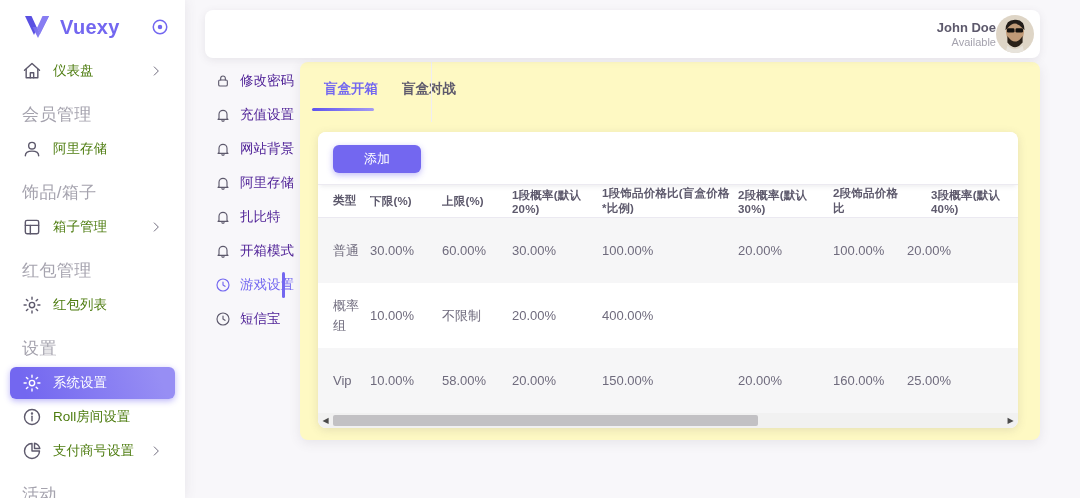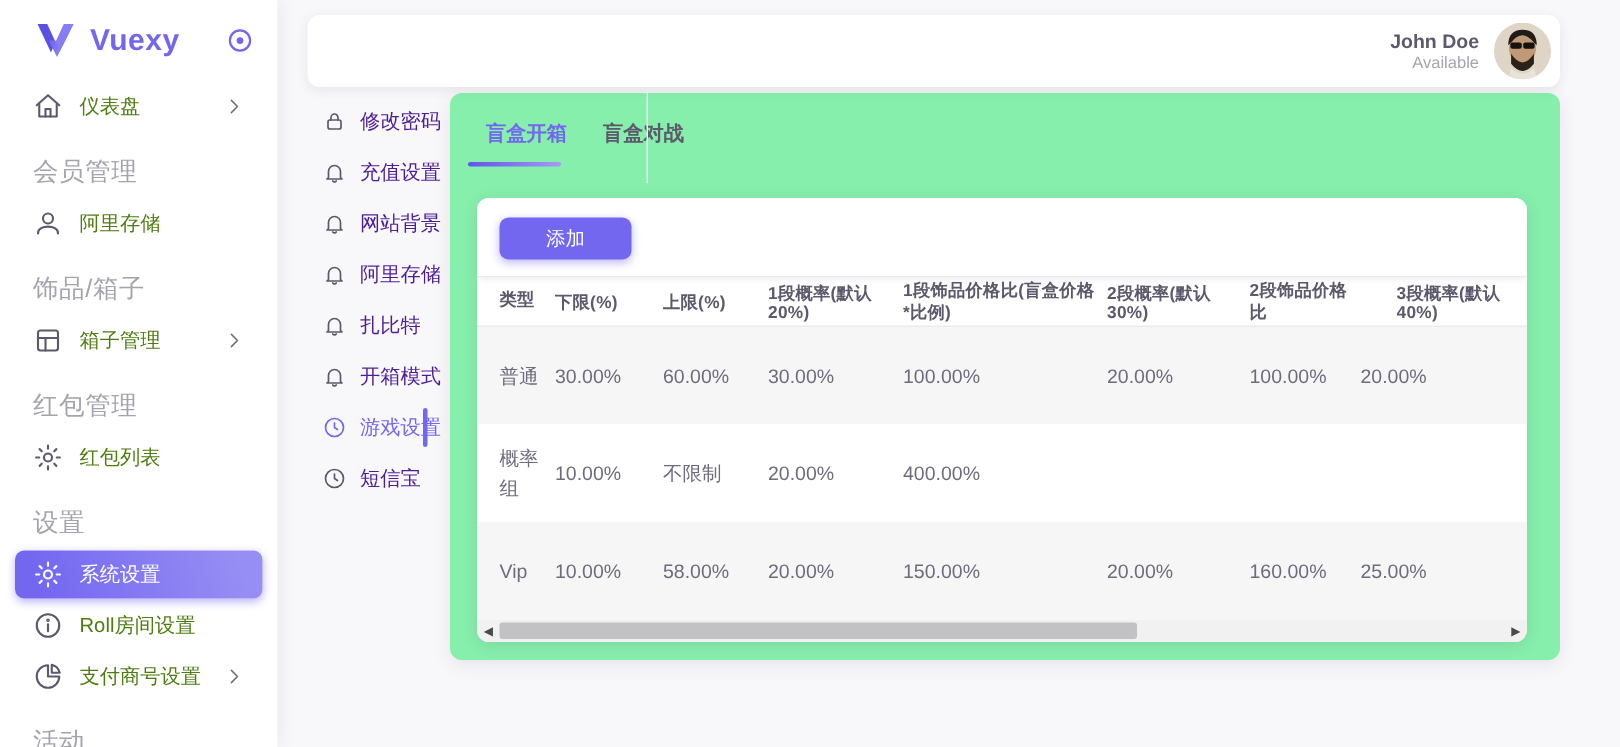--- a/index.html
+++ b/index.html
@@ -24,36 +24,36 @@
   .nav-item .lbl { flex:1; white-space:nowrap; }
   .nav-item .chev { width:14px; height:14px; margin:0; }
   .nav-item .chev svg { width:14px; height:14px; stroke:#6f6b7d; }
   .nav-item.active { background:linear-gradient(72deg,#7367f0 10%,#978ef4 90%);
     color:#fff; box-shadow:0 2px 6px rgba(115,103,240,.48); }
   .nav-item.active .ic svg { stroke:#fff; }
   
   .topbar { position:absolute; left:205px; top:10px; width:835px; height:48px; background:#fff;
     border-radius:8px; box-shadow:0 2px 8px rgba(75,70,92,.10); display:flex; align-items:center;
     justify-content:flex-end; padding-right:6px; z-index:4; }
-  .user-meta { text-align:right; margin-right:10px; }
+  .user-meta { text-align:right; }
   .user-name { font-size:13px; font-weight:bold; color:#5d596c; }
   .user-status { font-size:11px; color:#a5a3ae; margin-top:1px; }
   .avatar { width:38px; height:38px; border-radius:50%; overflow:hidden; cursor:pointer; flex:0 0 auto; }
   
   .settings-menu { position:absolute; left:195px; top:64px; width:88px; }
   .smenu-item { position:relative; height:34px; display:flex; align-items:center; padding-left:20px;
     cursor:pointer; font-size:13.5px; color:#4c1d95; white-space:nowrap; }
   .smenu-item .ic { width:16px; height:16px; margin-right:9px; flex:0 0 auto; }
   .smenu-item .ic svg { width:16px; height:16px; stroke:#5d596c; }
   .smenu-item.active { color:#7367f0; }
   .smenu-item.active .ic svg { stroke:#7367f0; }
   .smenu-item.active::after { content:""; position:absolute; right:-2px; top:4px; width:3px; height:26px;
     background:#7367f0; border-radius:2px; }
   
-  .main-card { position:absolute; left:300px; top:62px; width:740px; height:378px; background:#86efac;
+  .main-card { position:absolute; left:300px; top:62px; width:740px; height:378px; background:#fef9c3;
     border-radius:8px; box-shadow:0 3px 12px rgba(75,70,92,.10); }
   .tabs { position:relative; height:52px; padding:18px 0 0 24px; display:flex; gap:24px; }
   .tab { font-size:13.5px; font-weight:bold; cursor:pointer; padding-bottom:10px; color:#5d596c; }
   .tab.active { color:#7367f0; }
   .tab-underline { position:absolute; left:12px; top:46px; width:62px; height:3px; border-radius:2px;
     background:linear-gradient(90deg,#5f54ed,#a49bf3); }
   .tabs-divider { position:absolute; left:131px; top:0; width:1px; height:60px; background:#efedf3; }
   .inner-card { position:absolute; left:18px; top:70px; width:700px; height:296px; border-radius:8px;
     background:#fff; box-shadow:0 2px 10px rgba(75,70,92,.14); overflow:hidden; }
   .toolbar { position:relative; height:53px; background:#fff; border-bottom:1px solid #eceaf1;

